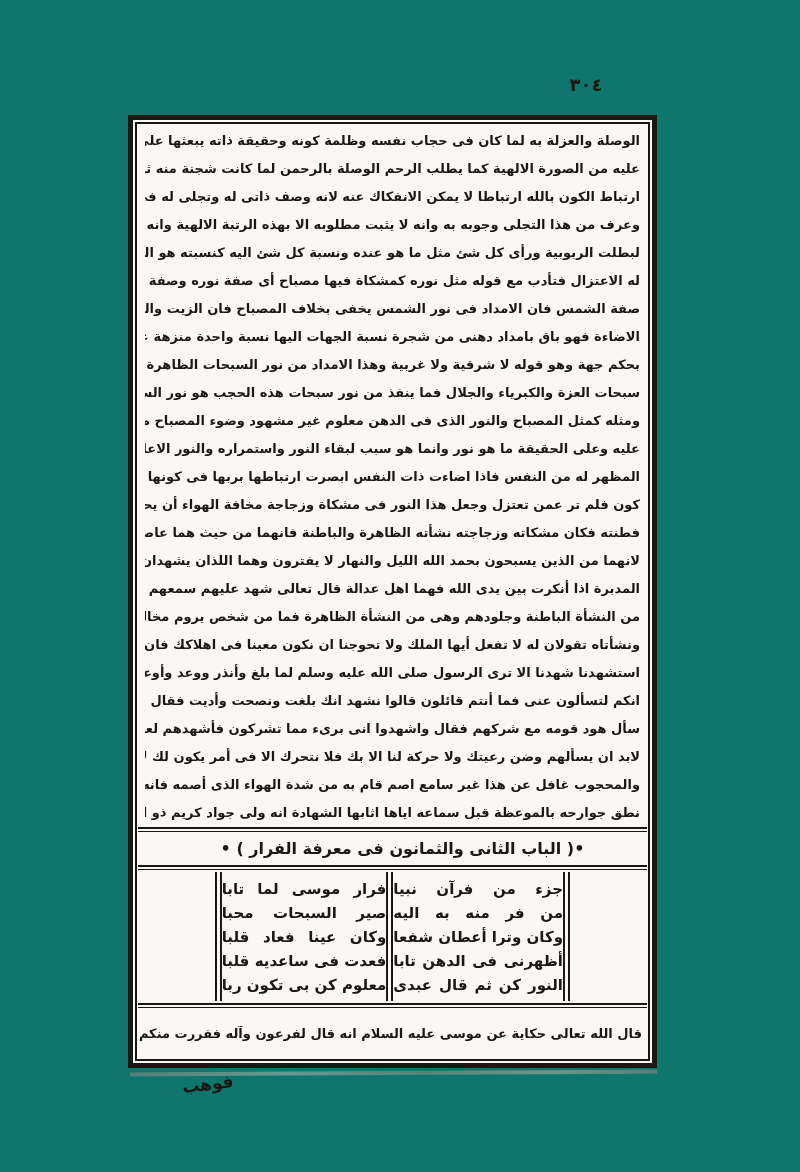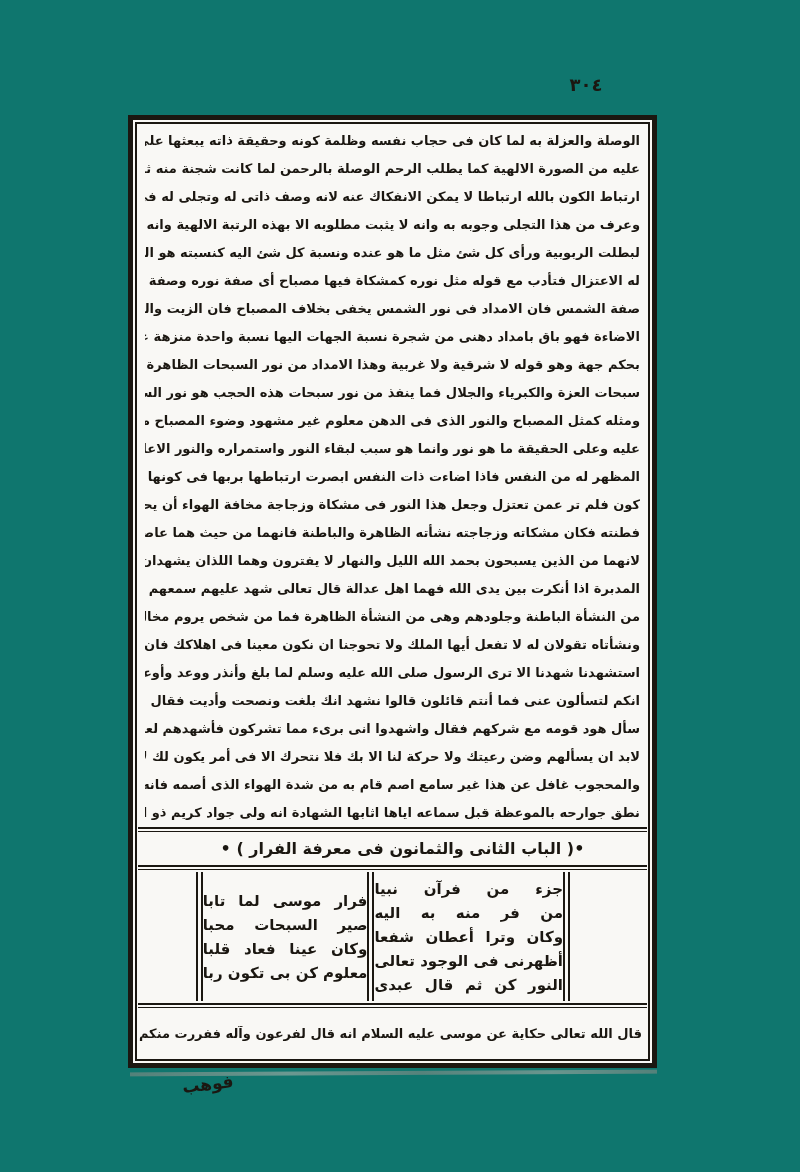--- a/index.html
+++ b/index.html
@@ -137,28 +137,29 @@
 
       <div class="rule"></div>
 
       <div class="poetry">
         <div class="pmargin"></div>
         <div class="vrule"></div>
         <div class="pcol">
           <div class="verse">جزء من فرآن نبيا</div>
           <div class="verse">من فر منه به اليه</div>
           <div class="verse">وكان وترا أعطان شفعا</div>
-          <div class="verse">أظهرنى فى الوجود تعالى</div>
+          <div class="verse">أظهرنى فى الدهن تابا</div>
           <div class="verse">النور كن ثم قال عبدى</div>
         </div>
         <div class="vrule"></div>
         <div class="pcol">
           <div class="verse">فرار موسى لما تابا</div>
           <div class="verse">صير السبحات محبا</div>
           <div class="verse">وكان عينا فعاد قلبا</div>
+          <div class="verse">فعدت فى ساعديه قلبا</div>
           <div class="verse">معلوم كن بى تكون ربا</div>
         </div>
         <div class="vrule"></div>
         <div class="pmargin"></div>
       </div>
 
       <div class="rule"></div>
 
       <div class="footer-row">
         <div class="footer-line">قال الله تعالى حكاية عن موسى عليه السلام انه قال لفرعون وآله ففررت منكم لما خفتكم</div>

